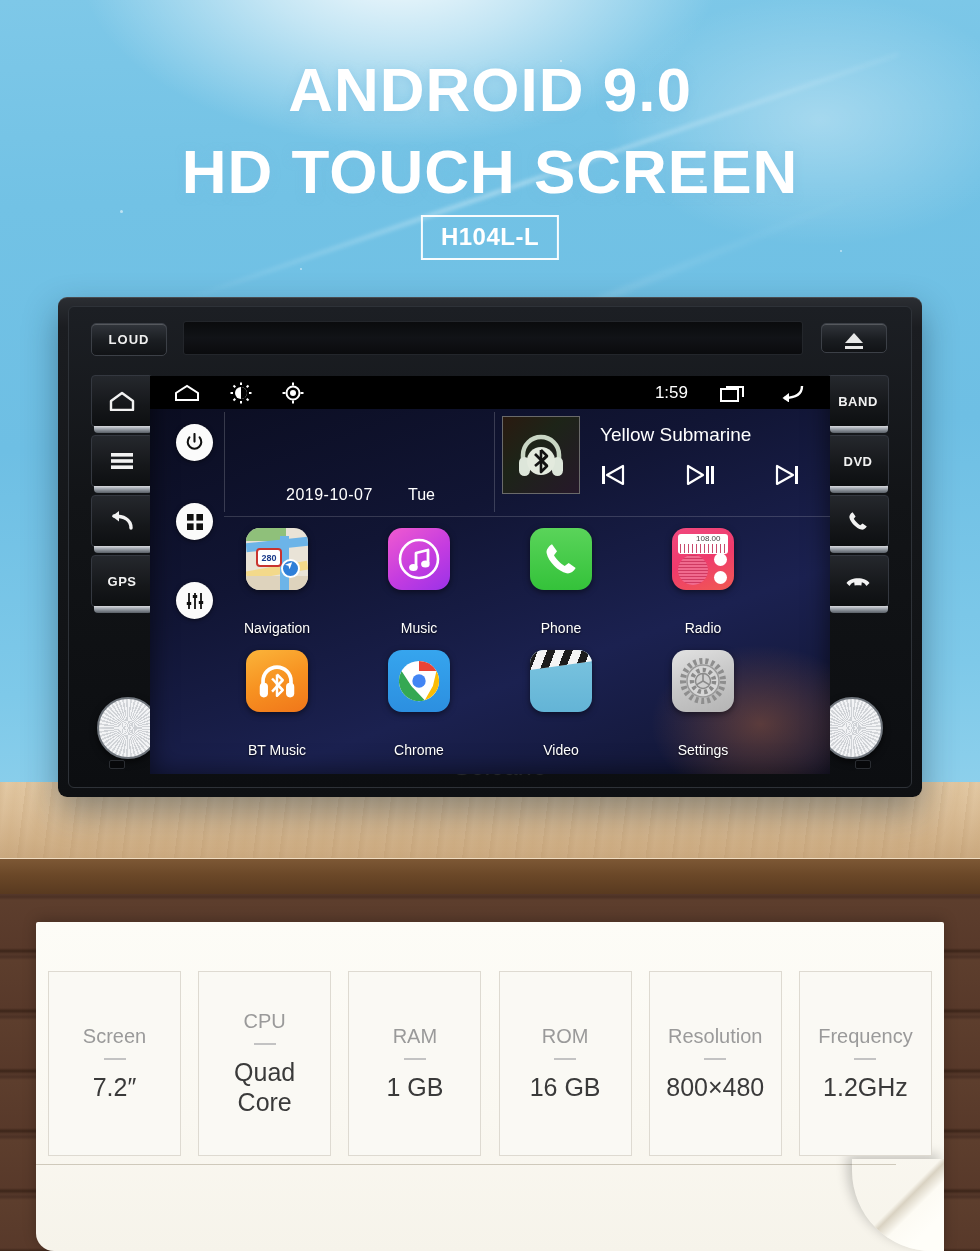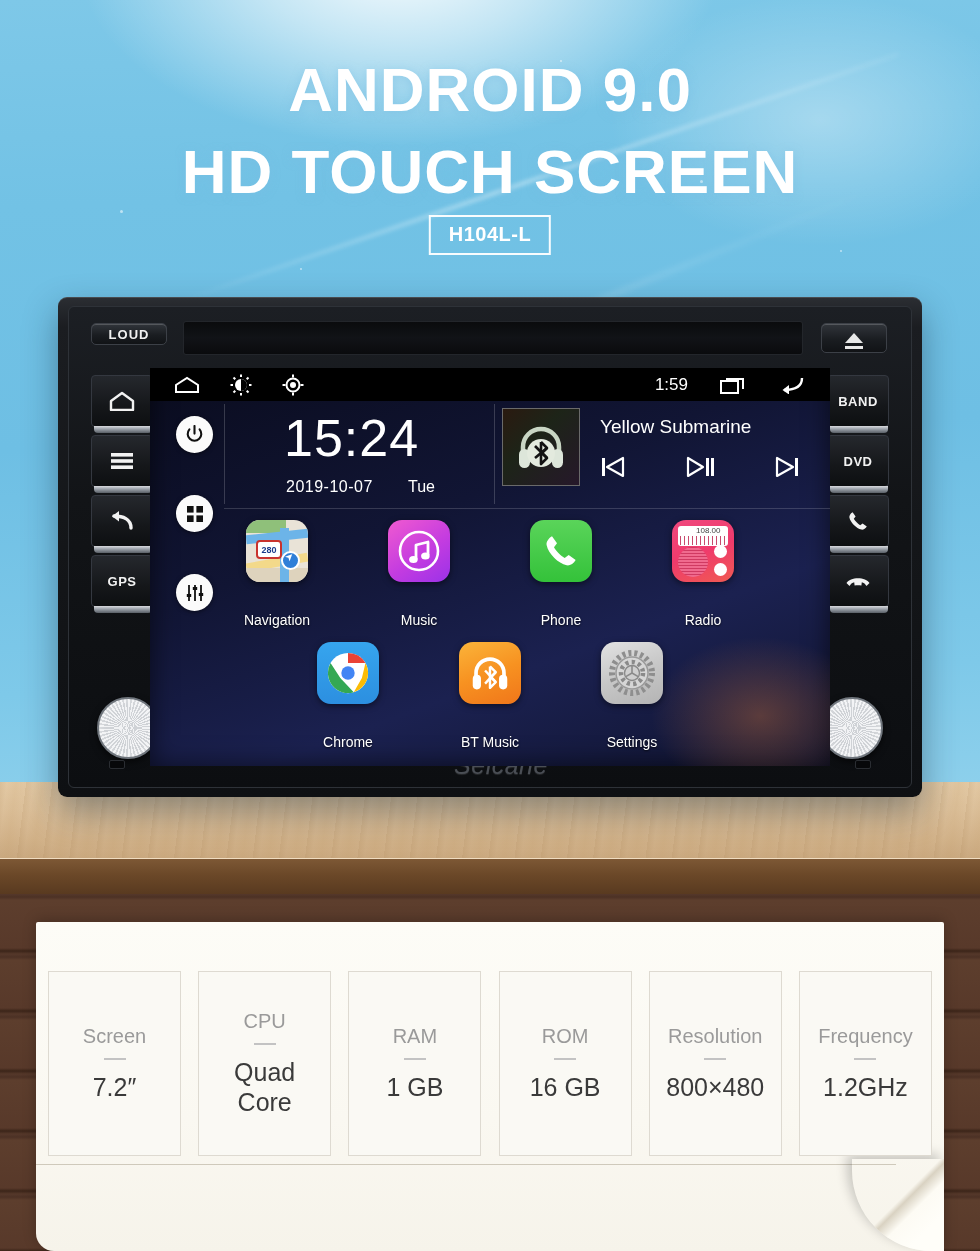--- a/index.html
+++ b/index.html
@@ -33,21 +33,21 @@
   .headline {
     position:absolute; left:0; top:58px; width:980px; text-align:center;
     color:#ffffff; font-weight:bold; letter-spacing:1px; line-height:1.04;
     text-shadow:0 2px 10px rgba(120,190,225,0.55);
   }
   .headline .l1 { font-size:62px; display:block; }
   .headline .l2 { font-size:62px; display:block; margin-top:18px; }
   .model-badge {
     position:absolute; left:50%; transform:translateX(-50%); top:215px;
     border:2px solid rgba(255,255,255,.95); color:#fff;
-    font-size:20px; font-weight:bold; letter-spacing:.5px;
+    font-size:24px; font-weight:bold; letter-spacing:.5px;
     padding:6px 18px 7px 18px;
   }
 
   
   .shelf-top {
     position:absolute; left:0; top:782px; width:980px; height:78px;
     background:
       repeating-linear-gradient(97deg, rgba(160,120,70,.13) 0px, rgba(160,120,70,0) 7px, rgba(190,150,95,.1) 16px, rgba(160,120,70,0) 26px),
       linear-gradient(180deg, #e3c9a4 0%, #dcc09a 35%, #d3b48c 70%, #c9a87f 100%);
   }
@@ -106,21 +106,21 @@
     position:absolute; left:10px; top:9px; width:844px; height:482px;
     background:linear-gradient(180deg,#1c1f24 0%, #121417 40%, #0c0e11 100%);
     border-radius:6px;
     border:1px solid #2e3238;
   }
   
   .top-bar {
     position:absolute; left:22px; top:14px; width:800px; height:38px;
   }
   .loud-btn {
-    position:absolute; left:0; top:2px; width:76px; height:22px;
+    position:absolute; left:0; top:2px; width:76px; height:33px;
     background:linear-gradient(180deg,#31353b 0%, #1a1d21 55%, #111316 100%);
     border-radius:5px; border:1px solid #3c4047;
     color:#f0f0f0; font-size:13px; font-weight:bold; letter-spacing:1px;
     display:flex; align-items:center; justify-content:center;
     box-shadow:inset 0 1px 0 rgba(255,255,255,.18);
   }
   .disc-slot {
     position:absolute; left:92px; top:0px; width:620px; height:34px;
     background:linear-gradient(180deg,#0a0b0d 0%, #111317 50%, #0a0b0d 100%);
     border-radius:3px; border:1px solid #23262b;
@@ -165,21 +165,21 @@
 
   .brand {
     position:absolute; left:0; bottom:7px; width:864px; text-align:center;
     color:#4a4e55; font-size:25px; font-style:italic; font-weight:normal;
     letter-spacing:.5px;
     text-shadow:0 1px 1px rgba(255,255,255,.12);
   }
 
   
   .screen {
-    position:absolute; left:150px; top:368px; width:680px; height:398px;
+    position:absolute; left:150px; top:376px; width:680px; height:398px;
     background:linear-gradient(160deg,#0a0c1e 0%, #111534 38%, #1b2150 68%, #101430 100%);
     overflow:hidden;
     box-shadow:inset 0 0 26px rgba(0,0,0,.6);
   }
   .screen-glow {
     position:absolute; right:-40px; bottom:-30px; width:220px; height:160px;
     background:radial-gradient(ellipse at center, rgba(255,140,60,.30) 0%, rgba(255,120,40,0) 70%);
   }
   .statusbar {
     position:absolute; left:0; top:0; width:680px; height:33px;
@@ -451,21 +451,20 @@
         <rect x="6.8" y="3" width="4.4" height="3" fill="#111"></rect>
         <rect x="12.8" y="9" width="4.4" height="3" fill="#111"></rect>
       </svg>
     </div>
   </div>
 
   <div class="divider-v" style="left:74px;"></div>
   <div class="divider-v" style="left:344px;"></div>
   <div class="divider-h" style="top:140px;"></div>
 
-  <div class="clock-big">15:24</div>
   <div class="clock-date">2019-10-07</div>
   <div class="clock-day">Tue</div>
 
   <div class="media">
     <div class="album-art">
       <svg width="56" height="56" viewBox="0 0 56 56">
         <path d="M10 34 L10 28 A18 18 0 0 1 46 28 L46 34" fill="none" stroke="#c9d6c4" stroke-width="4.5"></path>
         <rect x="6" y="30" width="11" height="19" rx="5.5" fill="#dde6da"></rect>
         <rect x="39" y="30" width="11" height="19" rx="5.5" fill="#dde6da"></rect>
         <circle cx="28" cy="34" r="14" fill="#e3eade"></circle>
@@ -537,47 +536,53 @@
           <div class="rspk"></div>
           <div class="rknob k1"></div>
           <div class="rknob k2"></div>
         </div>
         <div class="app-label">Radio</div>
       </div>
     </div>
 
     <div class="app-row">
       <div class="app">
+        <div class="app-ic ic-bt">
+          <svg width="46" height="46" viewBox="0 0 56 56">
+            <path d="M11 34 L11 28 A17 17 0 0 1 45 28 L45 34" fill="none" stroke="#fff" stroke-width="4.5"></path>
+            <rect x="7" y="30" width="10" height="18" rx="5" fill="#fff"></rect>
+            <rect x="39" y="30" width="10" height="18" rx="5" fill="#fff"></rect>
+            <path d="M28 20 L35 27 L28 34 L28 20 M28 32 L35 39 L28 46 L28 32" fill="none" stroke="#fff" stroke-width="3" stroke-linejoin="round"></path>
+            <line x1="22" y1="25" x2="35" y2="39" stroke="#fff" stroke-width="3"></line>
+            <line x1="22" y1="41" x2="35" y2="27" stroke="#fff" stroke-width="3"></line>
+          </svg>
+        </div>
+        <div class="app-label">BT Music</div>
+      </div>
+
+      <div class="app">
         <div class="app-ic ic-chrome">
           <svg width="46" height="46" viewBox="0 0 48 48">
             <circle cx="24" cy="24" r="21" fill="#fff"></circle>
             <path d="M24 3 A21 21 0 0 1 42.2 13.6 L24 13.6 Z" fill="#ea4335"></path>
             <path d="M42.2 13.6 A21 21 0 0 1 30 44.1 L38.5 29.2 Z" fill="#fbbc05"></path>
             <path d="M30 44.1 A21 21 0 0 1 5.8 13.6 L16 29.2 Z" fill="#34a853"></path>
             <circle cx="24" cy="24" r="9.2" fill="#fff"></circle>
             <circle cx="24" cy="24" r="7" fill="#4285f4"></circle>
           </svg>
         </div>
         <div class="app-label">Chrome</div>
       </div>
 
       <div class="app">
-        <div class="app-ic ic-bt">
-          <svg width="46" height="46" viewBox="0 0 56 56">
-            <path d="M11 34 L11 28 A17 17 0 0 1 45 28 L45 34" fill="none" stroke="#fff" stroke-width="4.5"></path>
-            <rect x="7" y="30" width="10" height="18" rx="5" fill="#fff"></rect>
-            <rect x="39" y="30" width="10" height="18" rx="5" fill="#fff"></rect>
-            <path d="M28 20 L35 27 L28 34 L28 20 M28 32 L35 39 L28 46 L28 32" fill="none" stroke="#fff" stroke-width="3" stroke-linejoin="round"></path>
-            <line x1="22" y1="25" x2="35" y2="39" stroke="#fff" stroke-width="3"></line>
-            <line x1="22" y1="41" x2="35" y2="27" stroke="#fff" stroke-width="3"></line>
-          </svg>
-        </div>
-        <div class="app-label">BT Music</div>
-      </div>
-
+        <div class="app-ic ic-video">
+          <div class="board"></div>
+        </div>
+        <div class="app-label">Video</div>
+      </div>
 
       <div class="app">
         <div class="app-ic ic-settings">
           <svg width="50" height="50" viewBox="0 0 50 50">
             <circle cx="25" cy="25" r="20" fill="none" stroke="#8e8e8e" stroke-width="6" stroke-dasharray="3 3"></circle>
             <circle cx="25" cy="25" r="16" fill="#d6d6d6" stroke="#9a9a9a" stroke-width="1.5"></circle>
             <circle cx="25" cy="25" r="11" fill="none" stroke="#8a8a8a" stroke-width="4.5" stroke-dasharray="3.2 3.2"></circle>
             <circle cx="25" cy="25" r="7.5" fill="#cfcfcf" stroke="#8a8a8a" stroke-width="1.4"></circle>
             <g stroke="#8a8a8a" stroke-width="1.6">
               <line x1="25" y1="17.8" x2="25" y2="25"></line>

